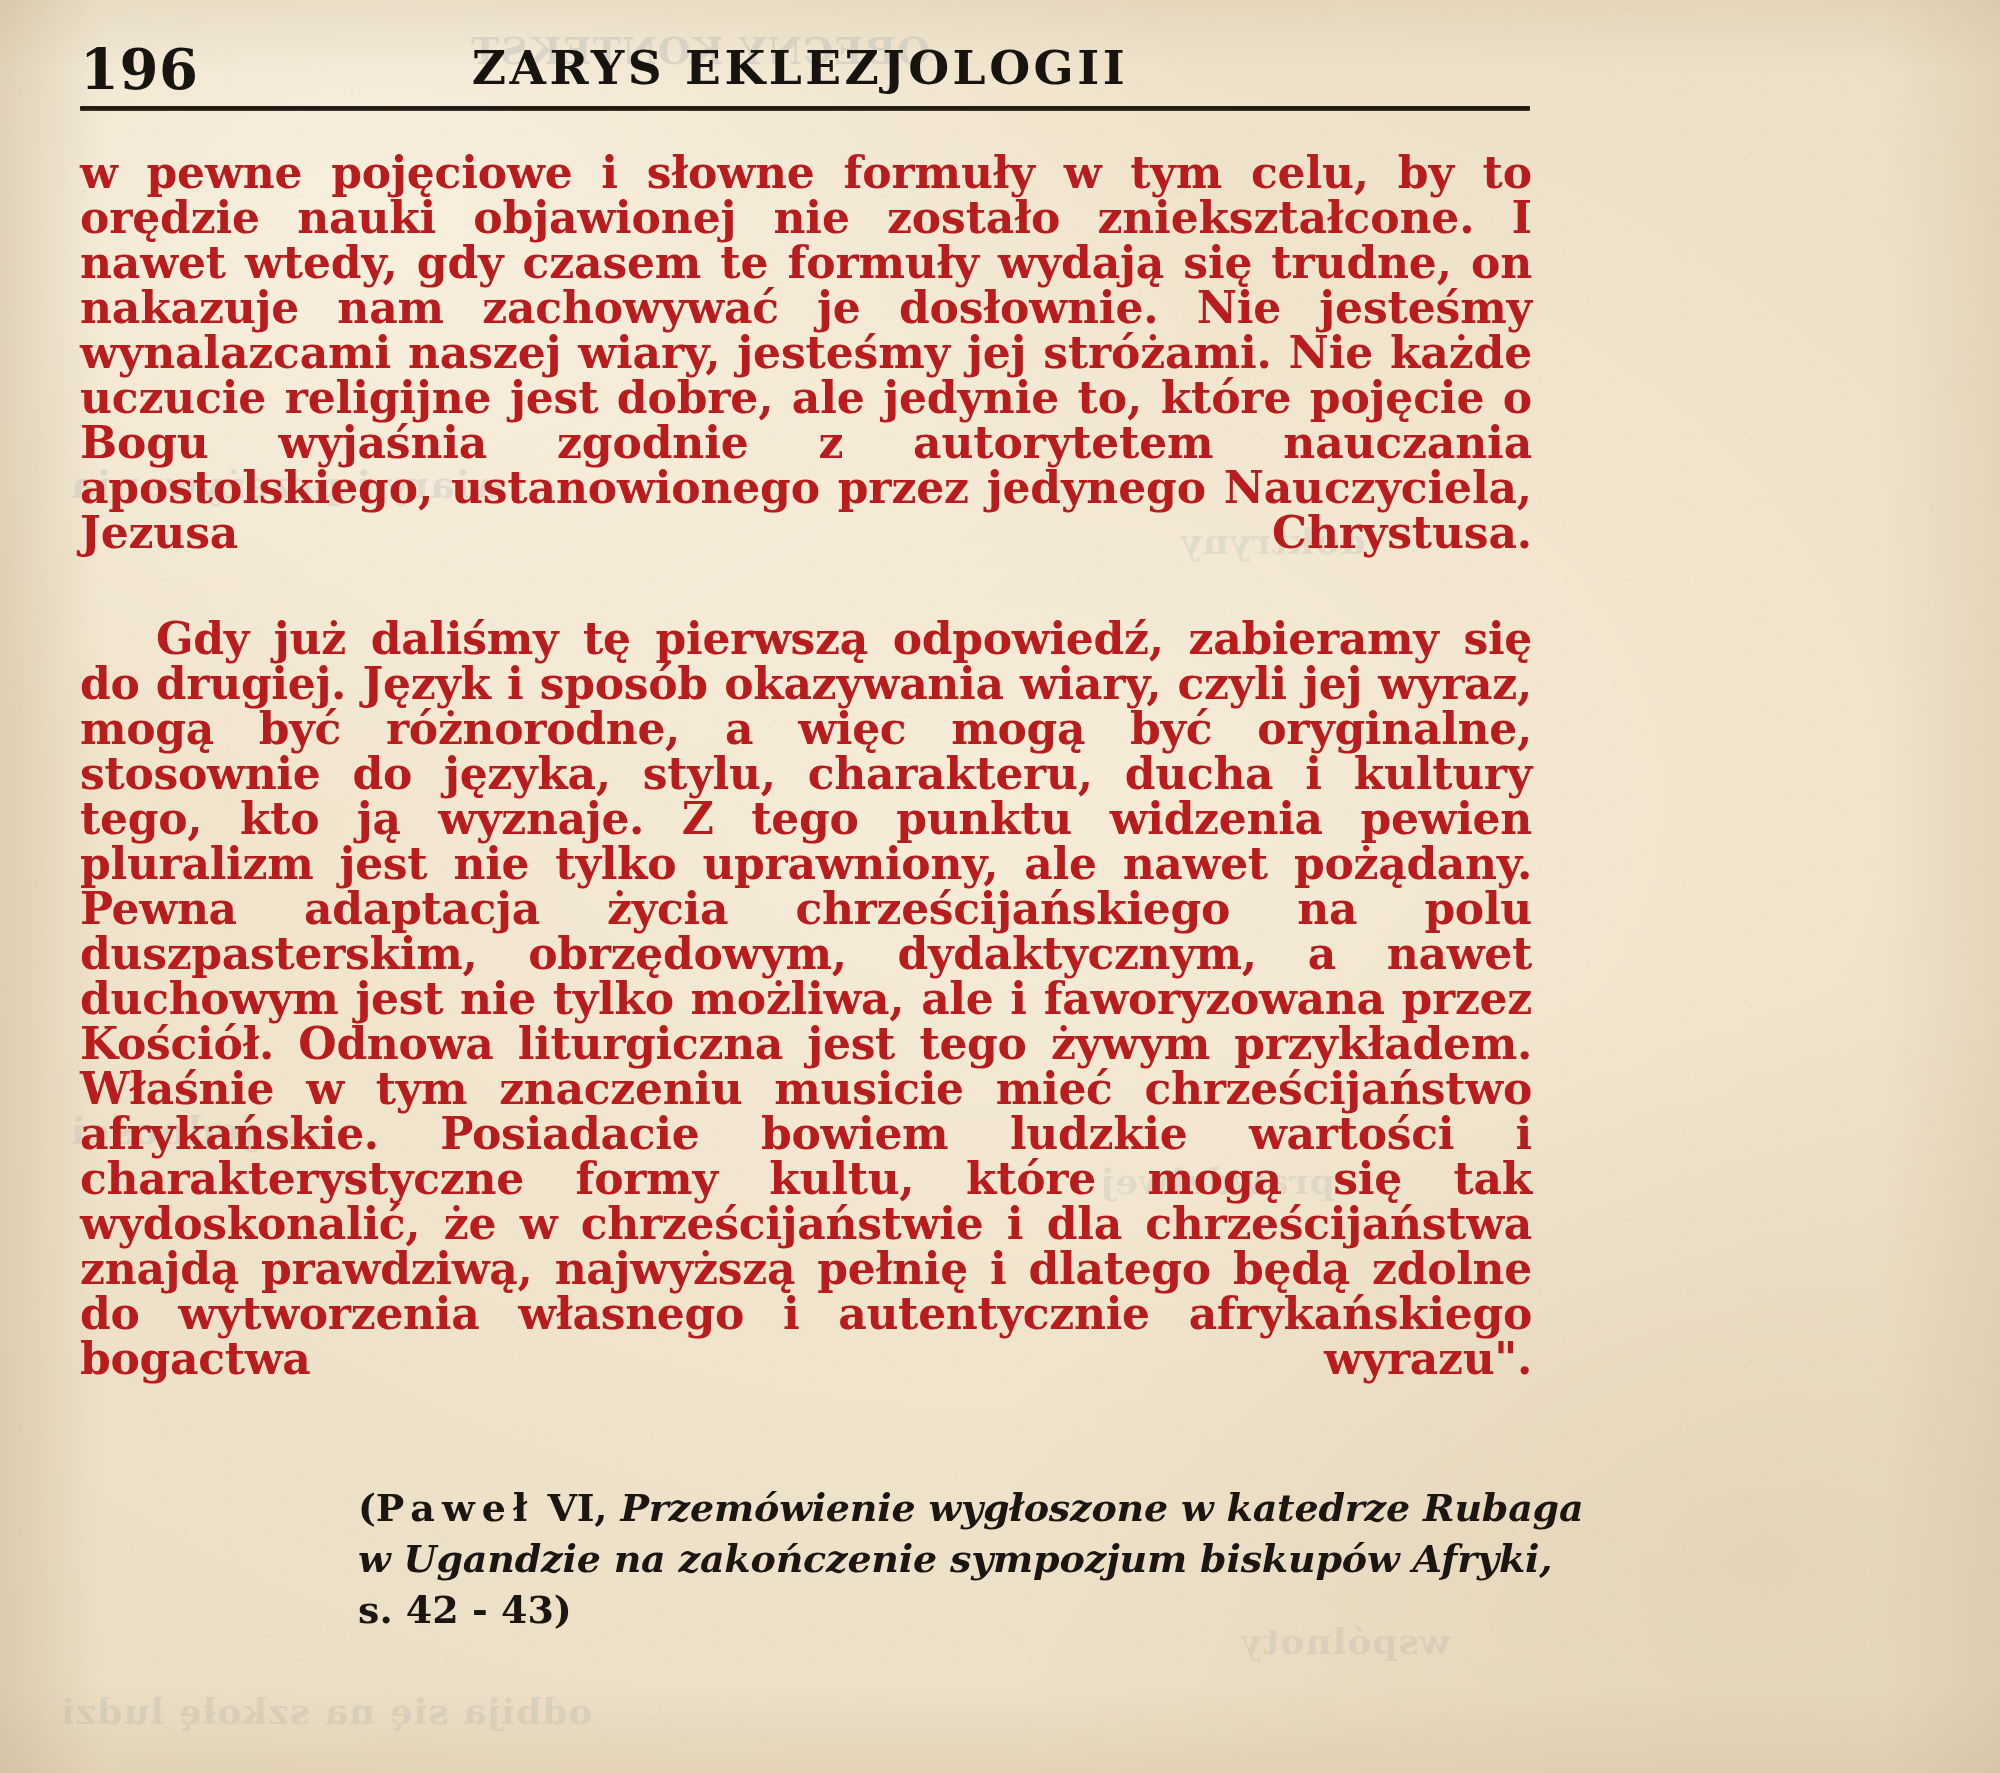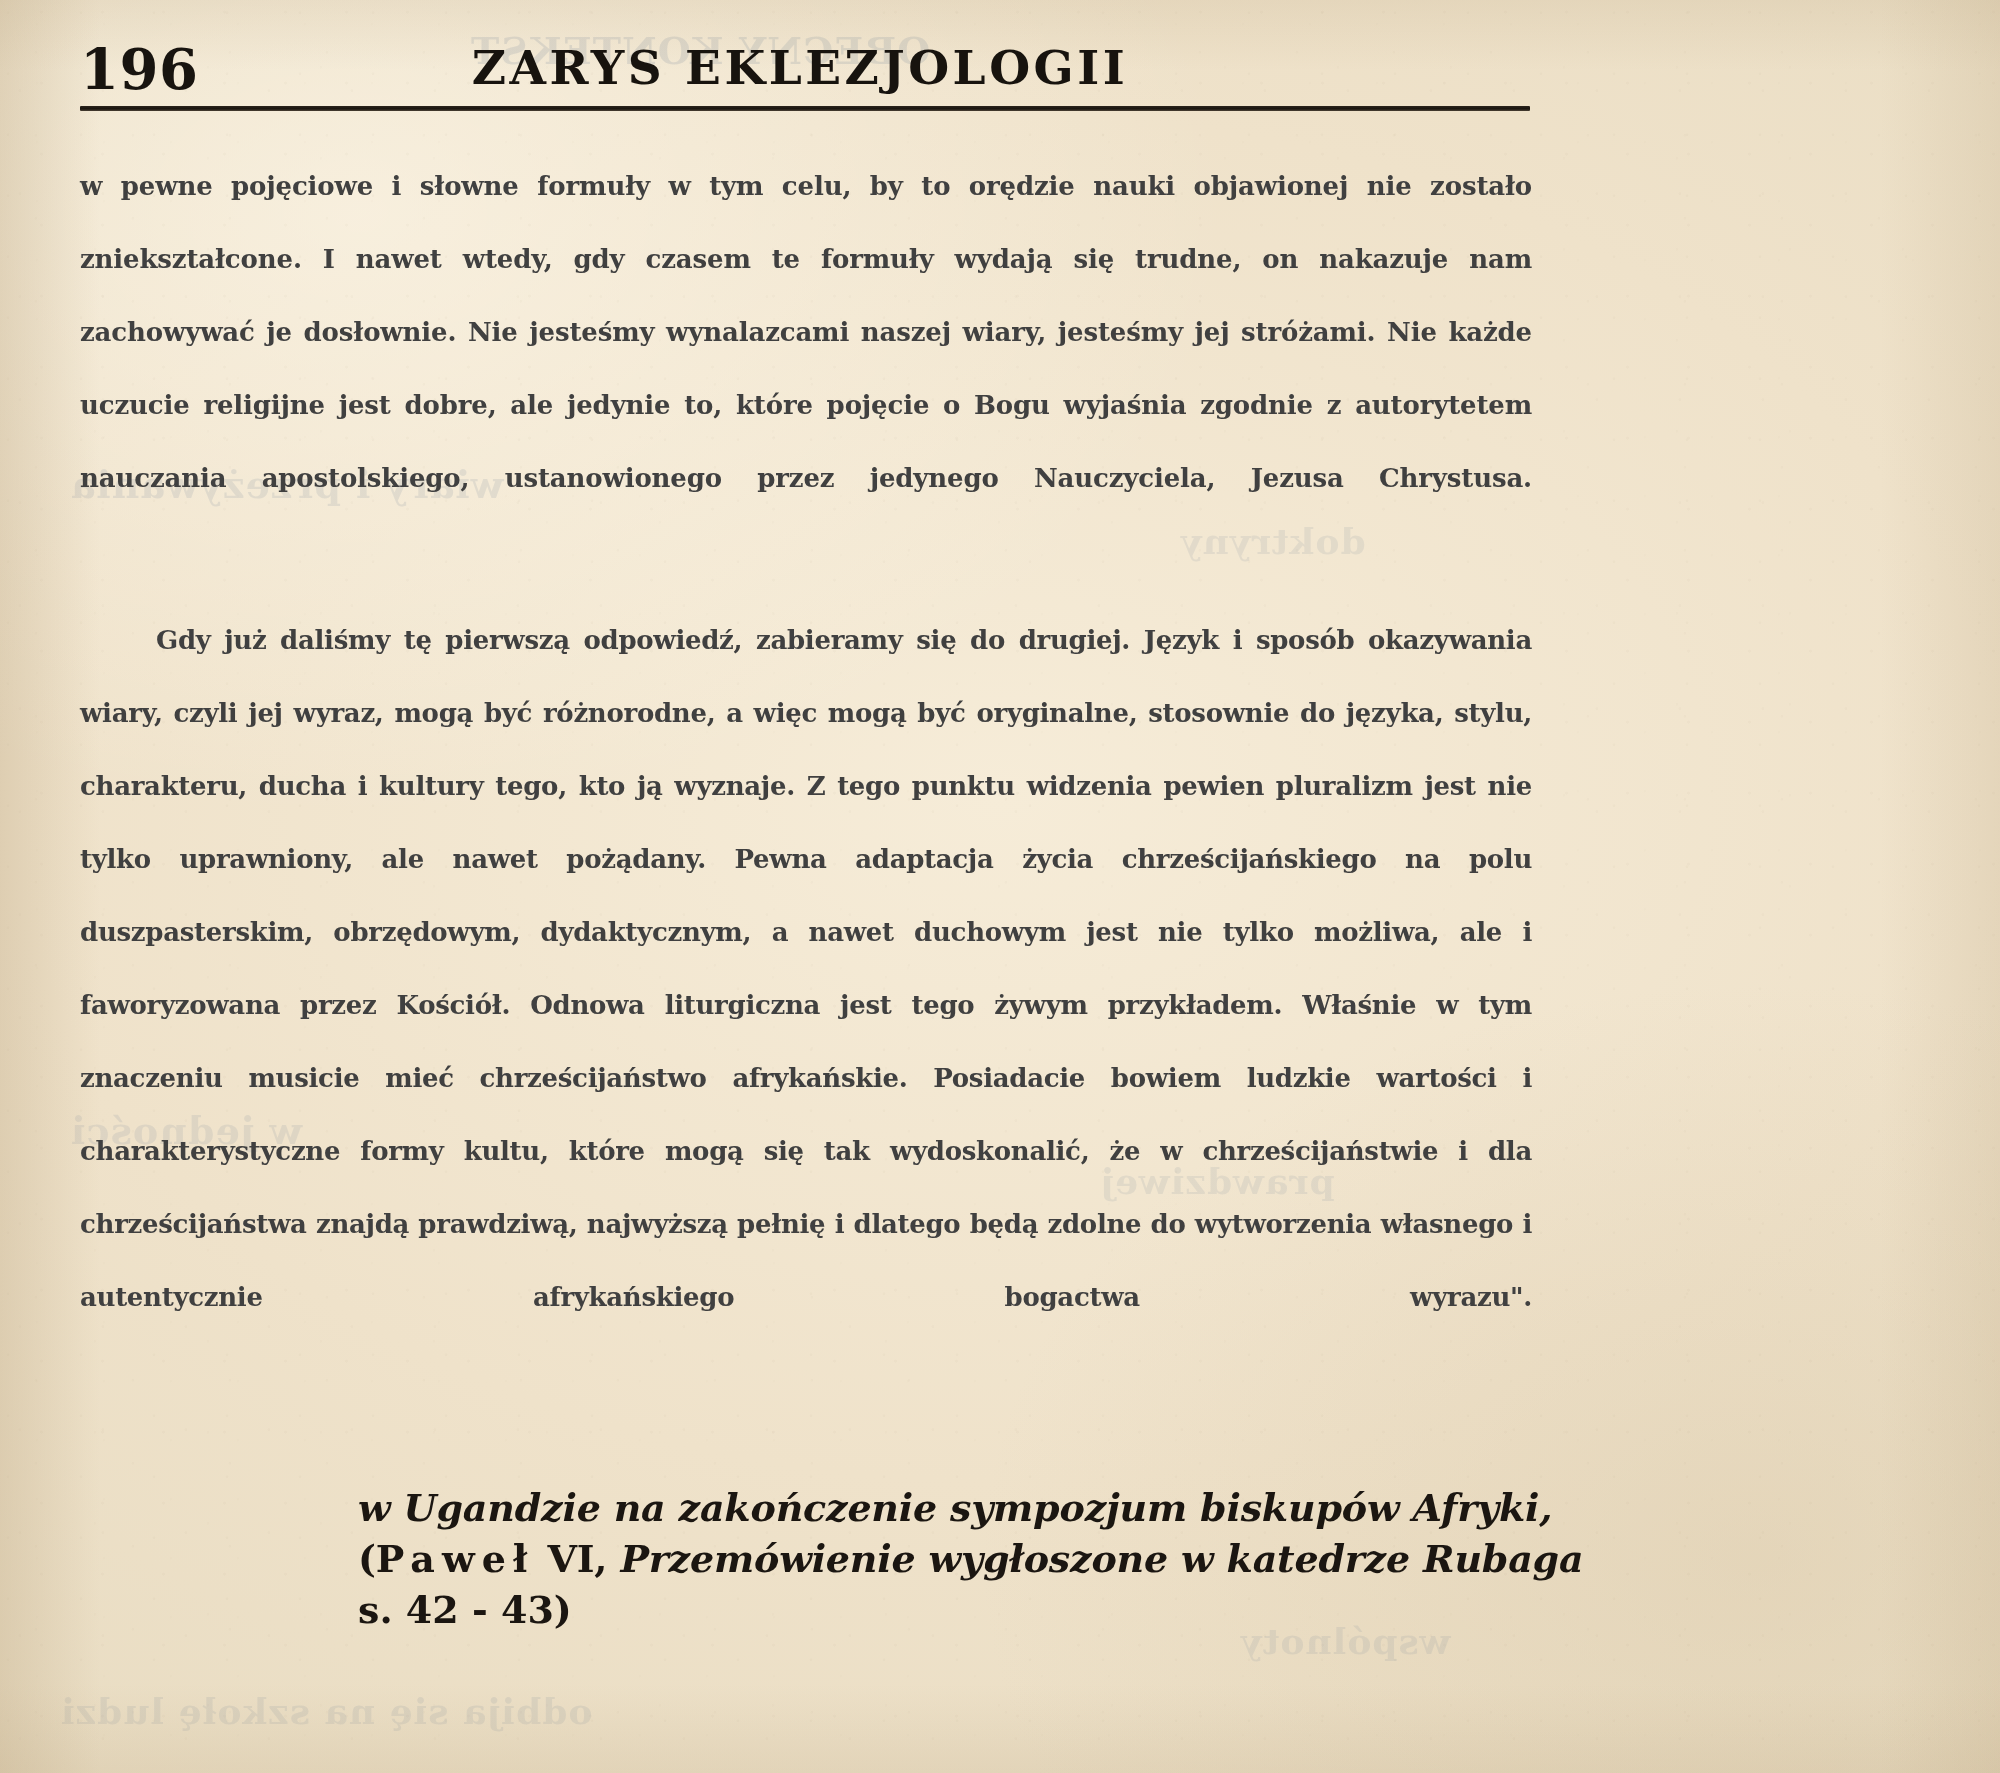--- a/index.html
+++ b/index.html
@@ -118,23 +118,23 @@
   }
 
   
   .body {
     position: absolute;
     left: 0;
     top: 150px;
     width: 1452px;
   }
   .para {
-    font-size: 26px;
-    line-height: 73px;
-    color: #404040;
+    font-size: 44px;
+    line-height: 45px;
+    color: #b91c1c;
     text-align: justify;
     font-weight: bold;
     font-family: "DejaVu Serif", "Liberation Serif", serif;
     margin: 0;
     text-rendering: optimizeLegibility;
     word-spacing: 0.5px;
   }
   .para.p1 { letter-spacing: -0.15px; }
   .para.p2 { text-indent: 76px; margin-top: 16px; letter-spacing: -0.3px; }
 
@@ -187,18 +187,18 @@
     <div class="runtitle">ZARYS EKLEZJOLOGII</div>
   </div>
   <div class="rule"></div>
 
   <div class="body">
     <p class="para p1">w pewne pojęciowe i słowne formuły w tym celu, by to orędzie nauki objawionej nie zostało zniekształcone. I nawet wtedy, gdy czasem te formuły wydają się trudne, on nakazuje nam zachowywać je dosłownie. Nie jesteśmy wynalazcami naszej wiary, jesteśmy jej stróżami. Nie każde uczucie religijne jest dobre, ale jedynie to, które pojęcie o Bogu wyjaśnia zgodnie z autorytetem nauczania apostolskiego, ustanowionego przez jedynego Nauczyciela, Jezusa Chrystusa.</p>
     <p class="para p2">Gdy już daliśmy tę pierwszą odpowiedź, zabieramy się do drugiej. Język i sposób okazywania wiary, czyli jej wyraz, mogą być różnorodne, a więc mogą być oryginalne, stosownie do języka, stylu, charakteru, ducha i kultury tego, kto ją wyznaje. Z tego punktu widzenia pewien pluralizm jest nie tylko uprawniony, ale nawet pożądany. Pewna adaptacja życia chrześcijańskiego na polu duszpasterskim, obrzędowym, dydaktycznym, a nawet duchowym jest nie tylko możliwa, ale i faworyzowana przez Kościół. Odnowa liturgiczna jest tego żywym przykładem. Właśnie w tym znaczeniu musicie mieć chrześcijaństwo afrykańskie. Posiadacie bowiem ludzkie wartości i charakterystyczne formy kultu, które mogą się tak wydoskonalić, że w chrześcijaństwie i dla chrześcijaństwa znajdą prawdziwą, najwyższą pełnię i dlatego będą zdolne do wytworzenia własnego i autentycznie afrykańskiego bogactwa wyrazu".</p>
   </div>
 
   <div class="citation">
+    <div class="cit-line l1"><span>(</span><span class="spaced">Paweł</span><span> VI, </span><span class="ital">Przemówienie wygłoszone w katedrze Rubaga</span></div>
     <div class="cit-line l2"><span class="ital">w Ugandzie na zakończenie sympozjum biskupów Afryki,</span></div>
-    <div class="cit-line l1"><span>(</span><span class="spaced">Paweł</span><span> VI, </span><span class="ital">Przemówienie wygłoszone w katedrze Rubaga</span></div>
     <div class="cit-line">s. 42 - 43)</div>
   </div>
 
 </div>
 
 </body></html>

